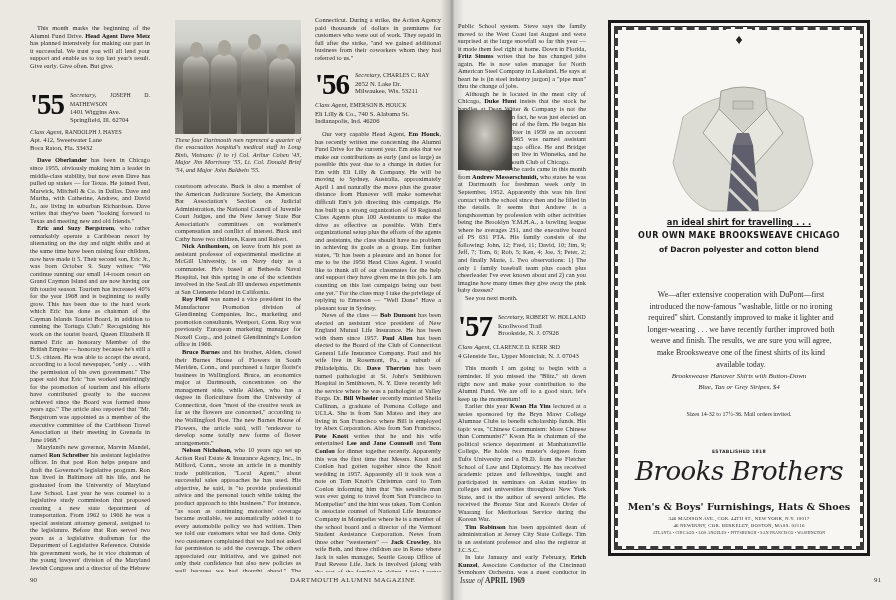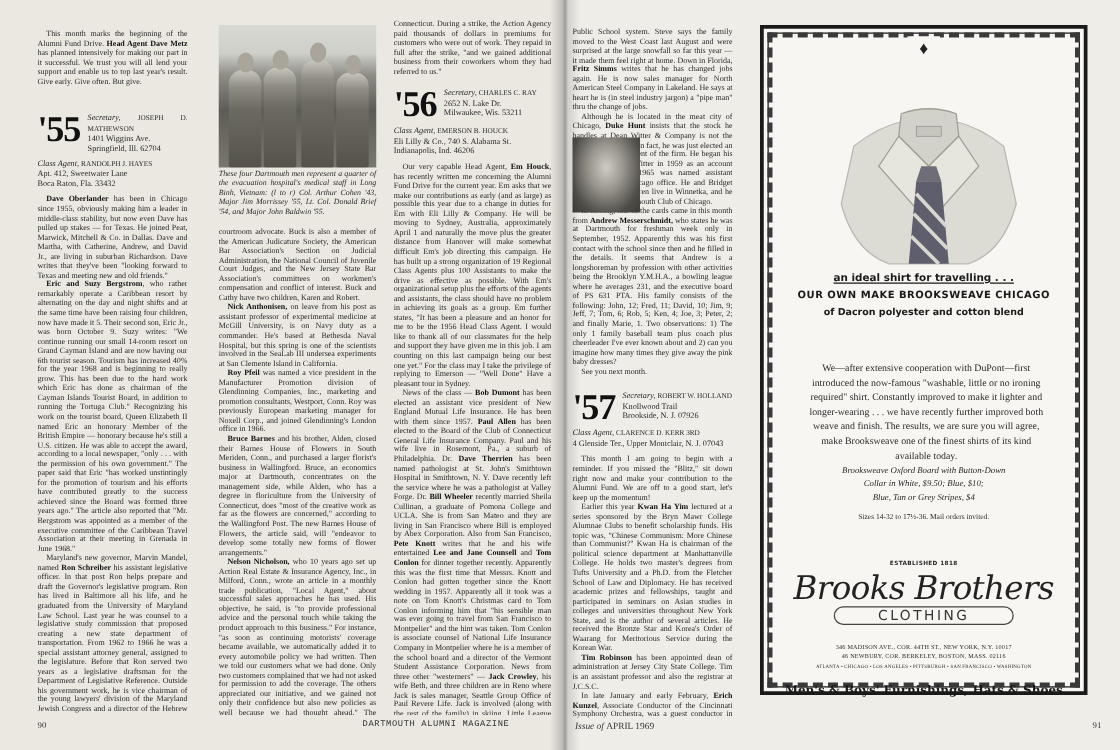--- a/index.html
+++ b/index.html
@@ -33,42 +33,42 @@
   .soldier { position: absolute; bottom: 0; width: 26px; height: 82px; border-radius: 11px 11px 2px 2px;
     background: linear-gradient(180deg, #c9c6bd 0%, #8f8c83 18%, #6d6a62 40%, #55524b 100%); }
   .soldier::before { content: ""; position: absolute; left: 7px; top: -14px; width: 13px; height: 16px; border-radius: 50%; background: #a9a59b; }
   .caption { position: absolute; left: 175px; top: 136px; width: 126px; font-style: italic; font-size: 6.3px; line-height: 7.4px; text-align: justify; }
 
   .photo-hunt { left: 456px; top: 110px; width: 54px; height: 60px;
     background: radial-gradient(ellipse at 50% 40%, #cfccc4 0%, #9a978f 35%, #4f4d48 75%, #3e3c38 100%); }
 
   .footer { position: absolute; top: 576px; font-size: 7px; color: #333; }
   .folio-left { left: 30px; }
-  .running-head { left: 290px; font-variant: small-caps; letter-spacing: 0.5px; font-size: 7px; font-family: Liberation Mono, monospace; }
+  .running-head { left: 290px; font-variant: small-caps; letter-spacing: 0.5px; font-size: 7px; }
   .issue { left: 460px; font-style: italic; font-size: 7.5px; }
-  .issue .sc { font-style: normal; font-variant: small-caps; }
+  .issue .sc { font-style: normal; font-variant: small-caps; font-weight: bold; }
   .folio-right { left: 855px; }
 
   
   .ad { position: absolute; left: 608px; top: 20px; width: 262px; height: 536px; background: #f7f6f2;
     border: 3px solid #1a1a1a; outline: 1px solid #1a1a1a; outline-offset: -7px; }
   .ad-rope { position: absolute; inset: 3px; border: 4px dashed #3a3a3a; pointer-events: none; }
   .ad-inner { position: absolute; left: 12px; top: 12px; right: 12px; bottom: 12px; text-align: center; }
   .ad-crest { position: absolute; left: 50%; top: -6px; transform: translateX(-50%); width: 26px; height: 22px; background: #f7f6f2; font-size: 14px; line-height: 22px; color: #222; }
   .shirt { position: absolute; left: 40px; top: 36px; width: 160px; height: 142px; }
   .ad-tag { font-family: "DejaVu Sans", sans-serif; font-weight: bold; font-size: 8.3px; color: #1a1a1a; position: absolute; left: 0; right: 0; top: 182px; text-decoration: underline; }
   .ad-head { font-family: "DejaVu Sans", sans-serif; font-weight: bold; font-size: 8px; letter-spacing: 0.4px; color: #1a1a1a; position: absolute; left: 0; right: 0; top: 196px; }
   .ad-sub { font-family: "DejaVu Sans", sans-serif; font-weight: bold; font-size: 7.6px; color: #1a1a1a; position: absolute; left: 0; right: 0; top: 210px; }
   .ad-body { position: absolute; left: 20px; right: 16px; top: 226px; font-size: 7.9px; line-height: 11.6px; text-align: center; color: #2a2a2a; margin-top: 28px; }
   .ad-prices { position: absolute; left: 0; right: 0; top: 336px; font-style: italic; font-size: 7px; line-height: 11px; }
   .ad-sizes { position: absolute; left: 0; right: 0; top: 376px; font-size: 6px; }
   .ad-est { position: absolute; left: 0; right: 0; top: 414px; font-family: "DejaVu Sans", sans-serif; font-weight: bold; font-size: 4.6px; letter-spacing: 0.3px; }
   .ad-logo { position: absolute; left: 0; right: 0; top: 422px; font-style: italic; font-size: 26px; line-height: 28px; color: #222; font-family: "DejaVu Serif", serif; letter-spacing: -0.5px; }
   .ad-clothing { position: absolute; left: 44px; right: 44px; top: 450px; font-family: "DejaVu Sans", sans-serif; font-size: 11px; letter-spacing: 2px; border: 1px solid #444; border-radius: 10px; color: #333; line-height: 13px; }
-  .ad-line { position: absolute; left: 0; right: 0; top: 466px; font-weight: bold; font-size: 9.6px; color: #1a1a1a; font-family: "DejaVu Serif", serif; margin-top: 46px; }
+  .ad-line { position: absolute; left: 0; right: 0; top: 466px; font-weight: bold; font-size: 9.6px; color: #1a1a1a; font-family: "DejaVu Serif", serif; }
   .ad-addr1 { position: absolute; left: 0; right: 0; top: 481px; font-size: 4.9px; letter-spacing: 0.2px; }
   .ad-addr2 { position: absolute; left: 0; right: 0; top: 488px; font-size: 4.9px; letter-spacing: 0.2px; }
   .ad-cities { position: absolute; left: 0; right: 0; top: 496px; font-size: 3.9px; letter-spacing: 0.2px; }
 </style>
 </head>
 <body>
 
 <div class="spread">
 
   <div class="page page-left">
@@ -181,26 +181,24 @@
       <rect x="70" y="30" width="20" height="8" fill="#c7c6be" stroke="#888" stroke-width="0.5"></rect>
       <path d="M74 62 L86 62 L90 74 L70 74 Z" fill="#6e6d78"></path>
       <path d="M70 74 L90 74 L96 140 L64 140 Z" fill="#5f5e6c"></path>
       <path d="M70 84 L94 110 M68 100 L95 128 M66 118 L88 140" stroke="#d7d6d0" stroke-width="3"></path>
     </svg>
     <div class="ad-tag">an ideal shirt for travelling . . .</div>
     <div class="ad-head">OUR OWN MAKE BROOKSWEAVE CHICAGO</div>
     <div class="ad-sub">of Dacron polyester and cotton blend</div>
     <div class="ad-body">We—after extensive cooperation with DuPont—first introduced the now-famous "washable, little or no ironing required" shirt. Constantly improved to make it lighter and longer-wearing . . . we have recently further improved both weave and finish. The results, we are sure you will agree, make Brooksweave one of the finest shirts of its kind available today.</div>
     <div class="ad-prices">
-      <div>Brooksweave Oxford Board with Button-Down</div>
-      <div>Collar in White, $9.50; Blue, $10;</div>
+      <div>Brooksweave Hanover Shirts with Button-Down</div>
       <div>Blue, Tan or Grey Stripes, $4</div>
     </div>
     <div class="ad-sizes">Sizes 14-32 to 17½-36. Mail orders invited.</div>
     <div class="ad-est">ESTABLISHED 1818</div>
     <div class="ad-logo">Brooks Brothers</div>
-    <div class="ad-clothing">CLOTHING</div>
     <div class="ad-line">Men's &amp; Boys' Furnishings, Hats &amp; Shoes</div>
     <div class="ad-addr1">346 MADISON AVE., COR. 44TH ST., NEW YORK, N.Y. 10017</div>
     <div class="ad-addr2">46 NEWBURY, COR. BERKELEY, BOSTON, MASS. 02116</div>
     <div class="ad-cities">ATLANTA • CHICAGO • LOS ANGELES • PITTSBURGH • SAN FRANCISCO • WASHINGTON</div>
   </div>
 </div>
 
 </body></html>

